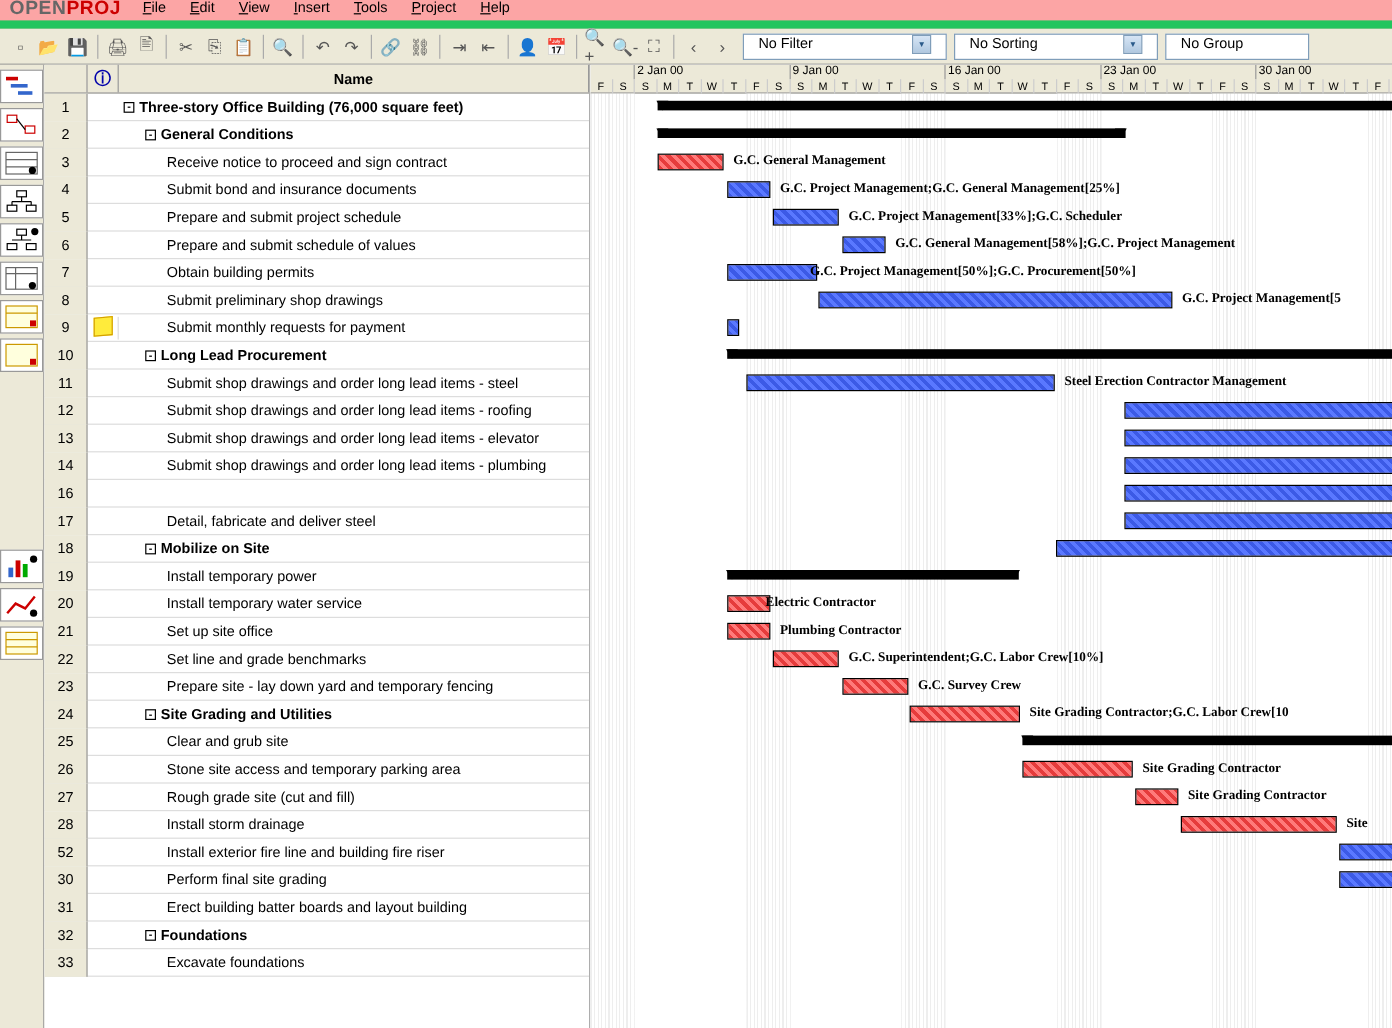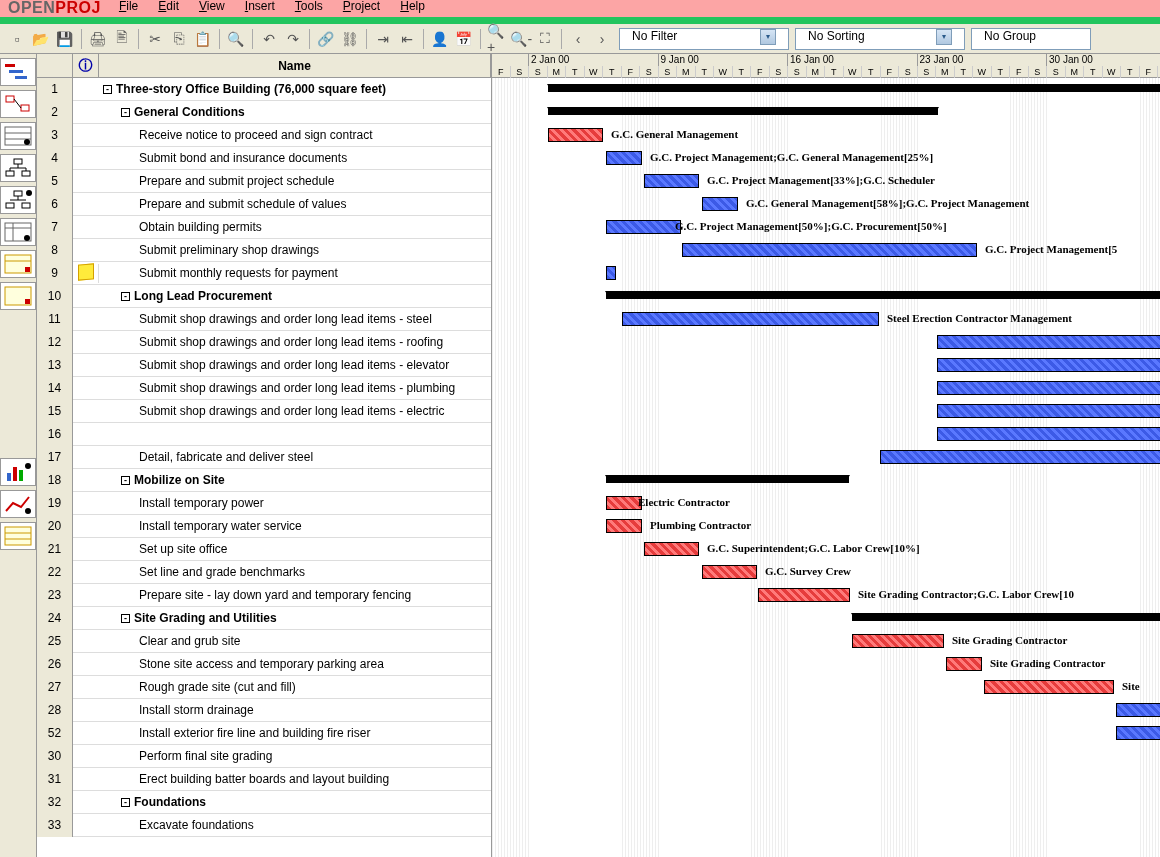--- a/index.html
+++ b/index.html
@@ -309,27 +309,20 @@
             </div>
           </div>
           <div class="trow">
             <div class="rownum">14</div>
             <div class="ind"></div>
             <div class="name" style="padding-left: 40px;">
               <span>Submit shop drawings and order long lead items - plumbing</span>
             </div>
           </div>
           <div class="trow">
-            <div class="rownum">15</div>
-            <div class="ind"></div>
-            <div class="name" style="padding-left: 40px;">
-              <span>Submit shop drawings and order long lead items - electric</span>
-            </div>
-          </div>
-          <div class="trow">
             <div class="rownum">16</div>
             <div class="ind"></div>
           </div>
           <div class="trow">
             <div class="rownum">17</div>
             <div class="ind"></div>
             <div class="name" style="padding-left: 40px;">
               <span>Detail, fabricate and deliver steel</span>
             </div>
           </div>

